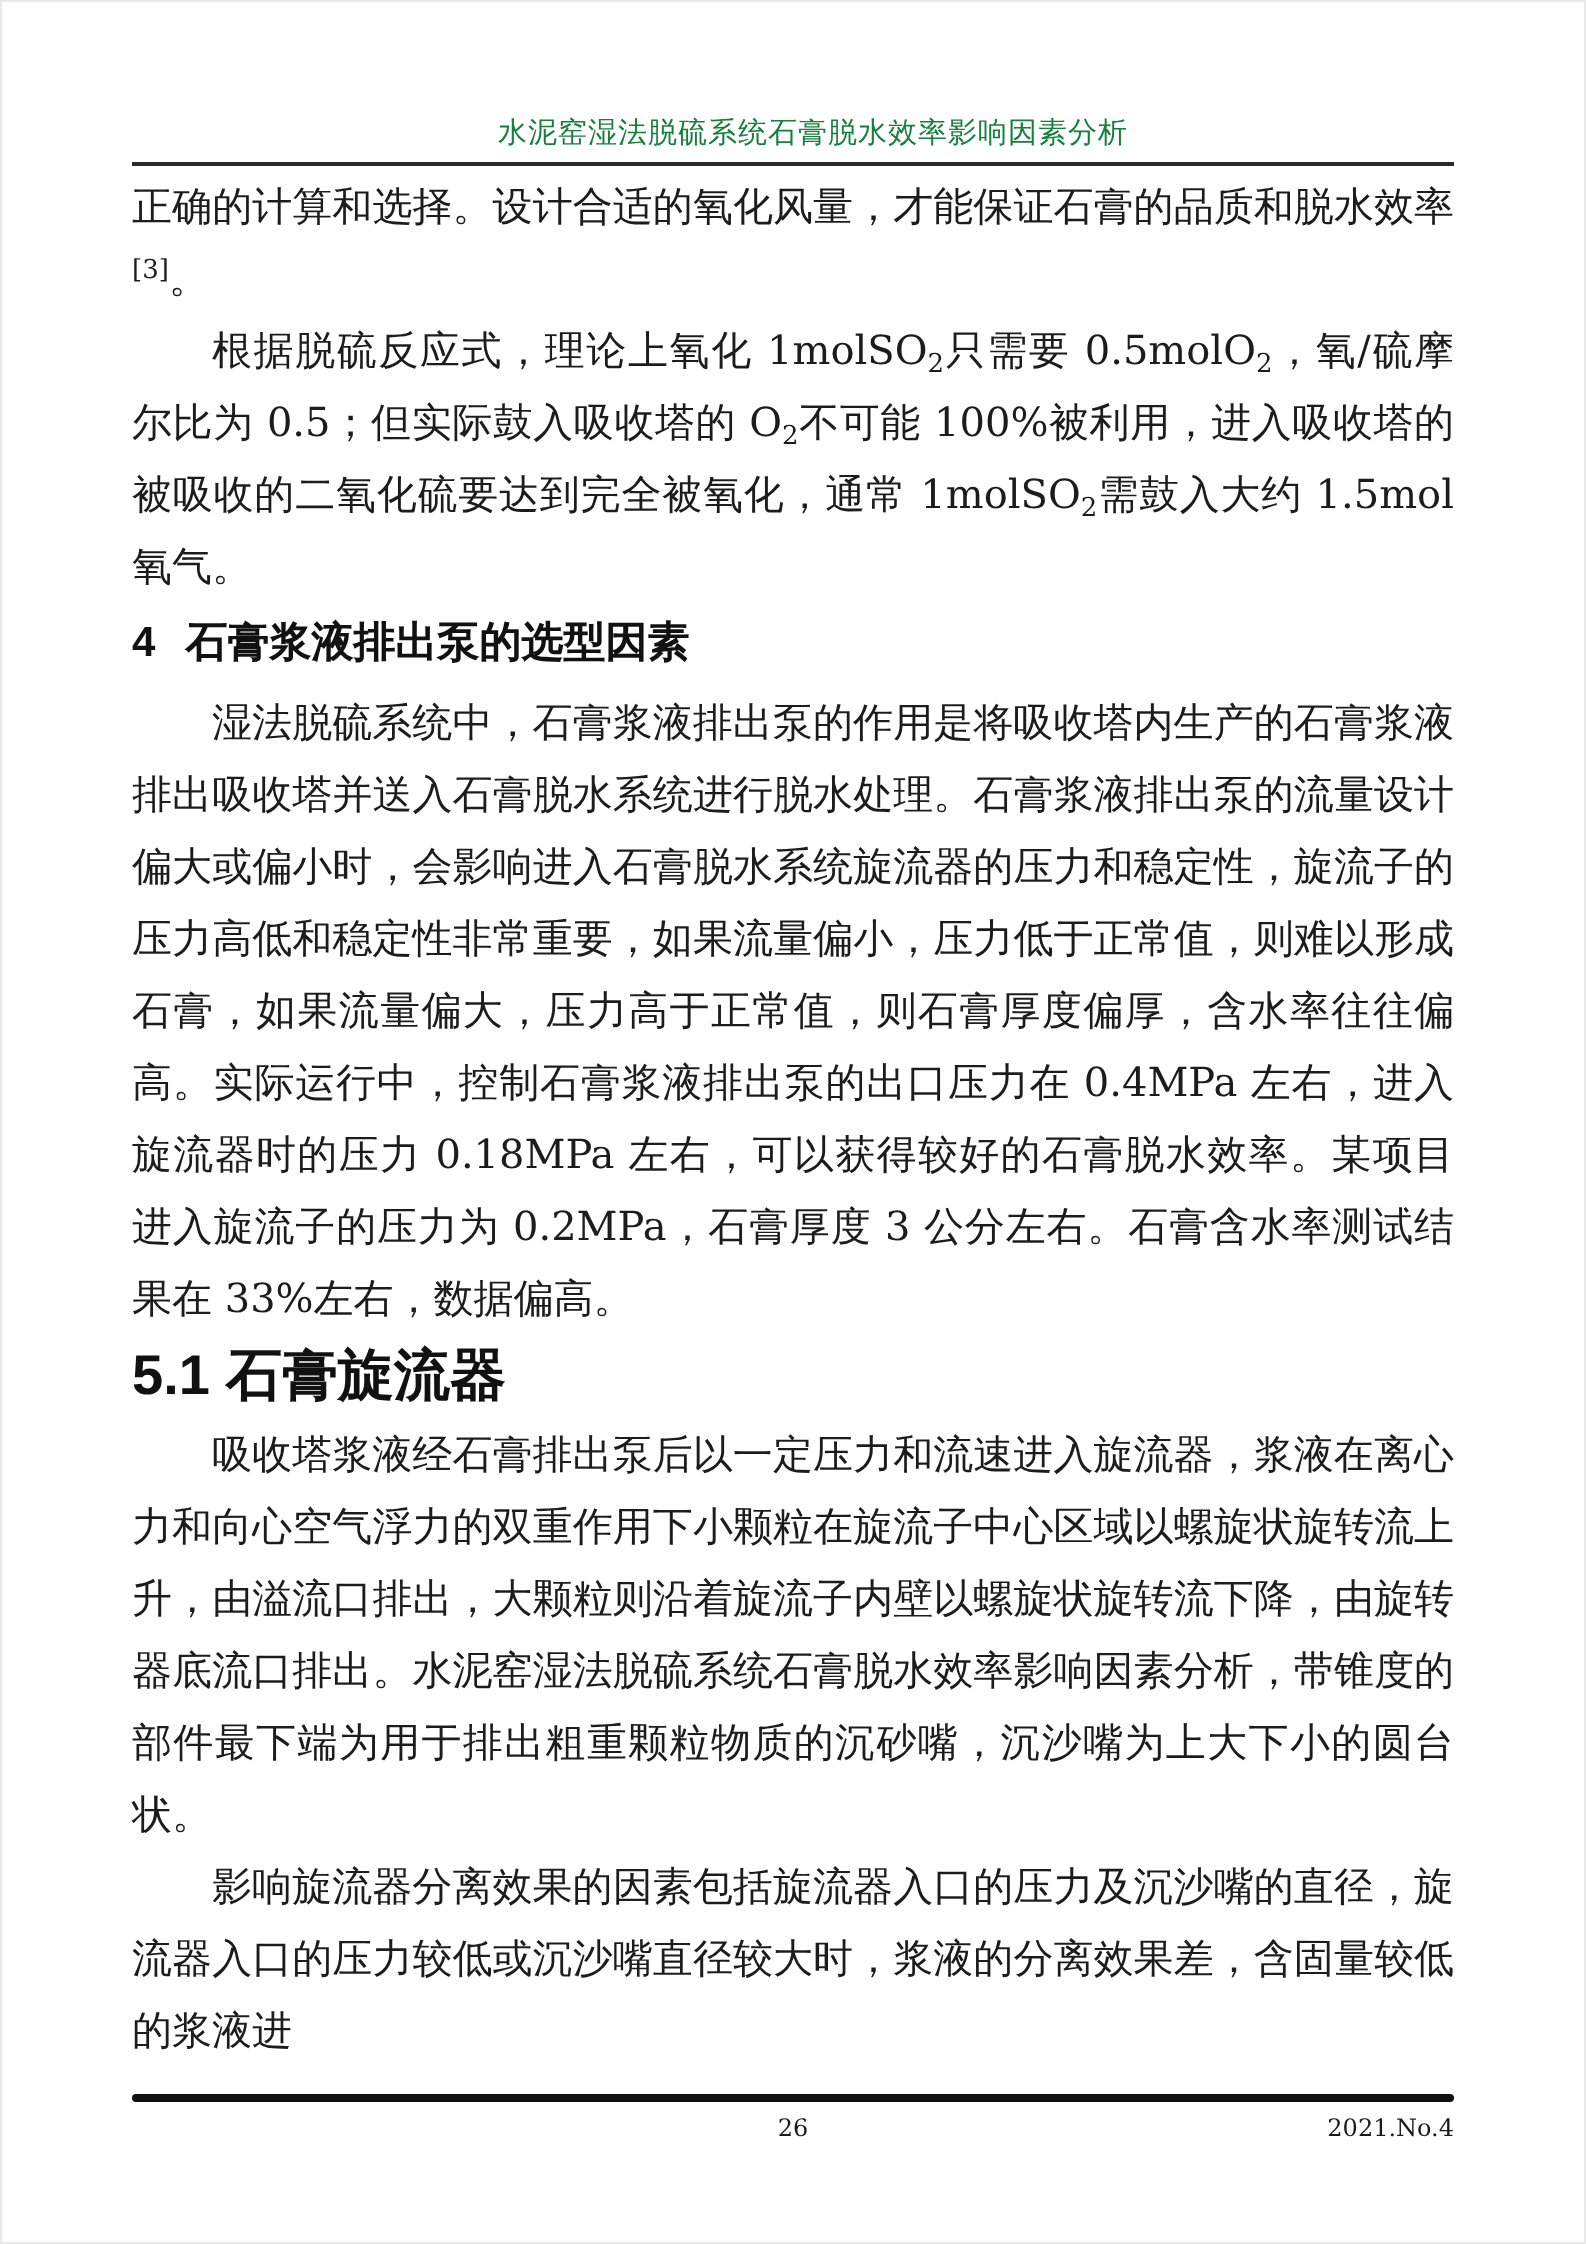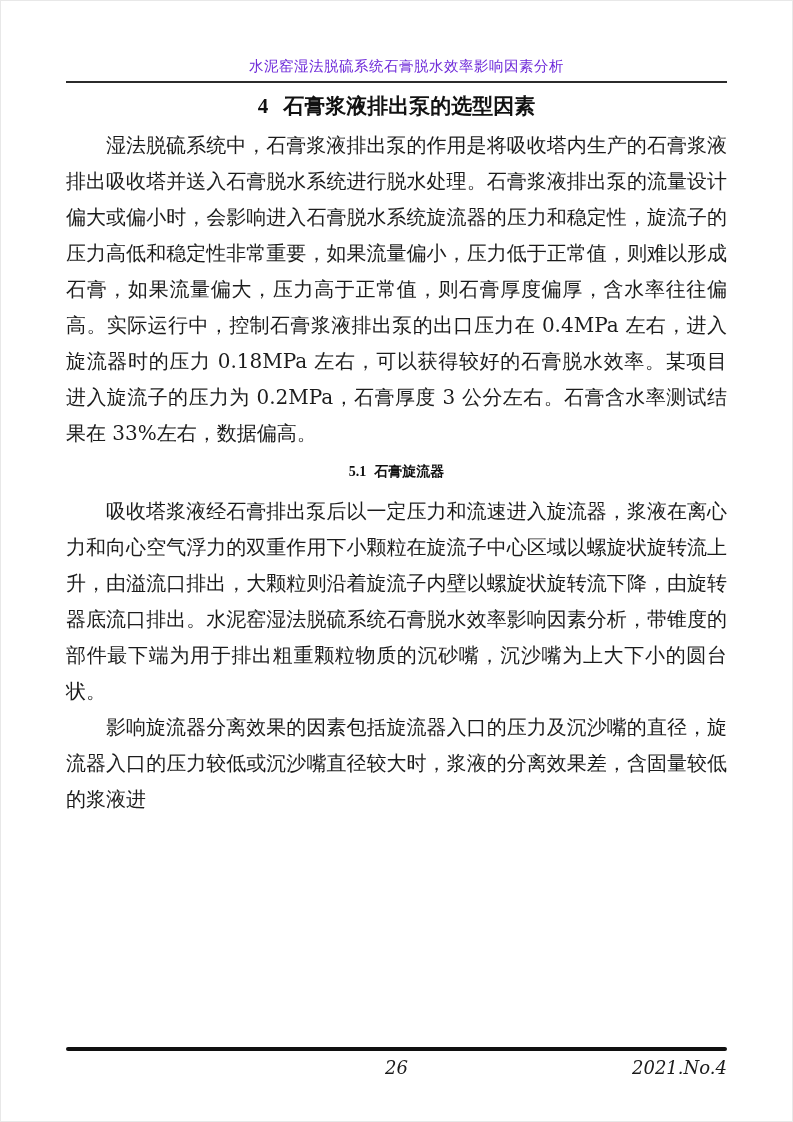--- a/index.html
+++ b/index.html
@@ -28,21 +28,21 @@
     box-sizing: border-box;
     border-bottom: 2px solid #2b2b2b;
     display: flex;
     justify-content: center;
     align-items: flex-end;
     padding-bottom: 5px;
   }
   .running-title {
     font-size: 14.5px;
     letter-spacing: 0.5px;
-    color: #6d28d9;
+    color: #15803d;
     white-space: nowrap;
     margin-left: 20px;
   }
   
   .content {
     position: absolute;
     top: 85px;
     left: 66px;
     width: 661px;
     font-size: 20px;
@@ -59,49 +59,48 @@
     line-height: 0;
     vertical-align: -4px;
   }
   .para sup {
     font-size: 13px;
     line-height: 0;
     vertical-align: 7px;
   }
   .sec-heading {
     margin: 0;
-    font-family: Liberation Serif, serif;
+    font-family: Liberation Sans, sans-serif;
     font-weight: bold;
     font-size: 21px;
     line-height: 42px;
     color: #111;
-    text-align: center;
+    text-align: left;
   }
   .sec-heading .sec-num { margin-right: 15px; }
-  .sec-heading.sub-heading { font-size: 14px; }
+  .sec-heading.sub-heading { font-size: 28px; }
   .sec-heading.sub-heading .sec-num { margin-right: 8px; }
   
   .footer-rule {
     position: absolute;
     top: 1047px;
     left: 66px;
     width: 661px;
     height: 4px;
     background: #101010;
     border-radius: 2px / 50%;
   }
   .running-footer {
     position: absolute;
     top: 1055px;
     left: 66px;
     width: 661px;
     height: 22px;
-    font-size: 18px;
+    font-size: 12px;
     color: #1a1a1a;
-    font-style: italic;
   }
   .page-num {
     position: absolute;
     left: 50%;
     transform: translateX(-50%);
     top: 2px;
   }
   .issue {
     position: absolute;
     right: 0;
@@ -113,21 +112,23 @@
 <body>
 
 <div class="page">
 
   <header class="running-header">
     <div class="running-title">水泥窑湿法脱硫系统石膏脱水效率影响因素分析</div>
   </header>
 
   <main class="content">
 
+    <p class="para"><span>正确的计算和选择。设计合适的氧化风量，才能保证石膏的品质和脱水效率</span><sup>[3]</sup><span>。</span></p>
 
+    <p class="para indent"><span>根据脱硫反应式，理论上氧化 1molSO</span><sub>2</sub><span>只需要 0.5molO</span><sub>2</sub><span>，氧/硫摩尔比为 0.5；但实际鼓入吸收塔的 O</span><sub>2</sub><span>不可能 100%被利用，进入吸收塔的被吸收的二氧化硫要达到完全被氧化，通常 1molSO</span><sub>2</sub><span>需鼓入大约 1.5mol 氧气。</span></p>
 
 
     <h2 class="sec-heading"><span class="sec-num">4</span><span>石膏浆液排出泵的选型因素</span></h2>
 
     <p class="para indent">湿法脱硫系统中，石膏浆液排出泵的作用是将吸收塔内生产的石膏浆液排出吸收塔并送入石膏脱水系统进行脱水处理。石膏浆液排出泵的流量设计偏大或偏小时，会影响进入石膏脱水系统旋流器的压力和稳定性，旋流子的压力高低和稳定性非常重要，如果流量偏小，压力低于正常值，则难以形成石膏，如果流量偏大，压力高于正常值，则石膏厚度偏厚，含水率往往偏高。实际运行中，控制石膏浆液排出泵的出口压力在 0.4MPa 左右，进入旋流器时的压力 0.18MPa 左右，可以获得较好的石膏脱水效率。某项目进入旋流子的压力为 0.2MPa，石膏厚度 3 公分左右。石膏含水率测试结果在 33%左右，数据偏高。</p>
 
 
 
     <h3 class="sec-heading sub-heading"><span class="sec-num">5.1</span><span>石膏旋流器</span></h3>
 

